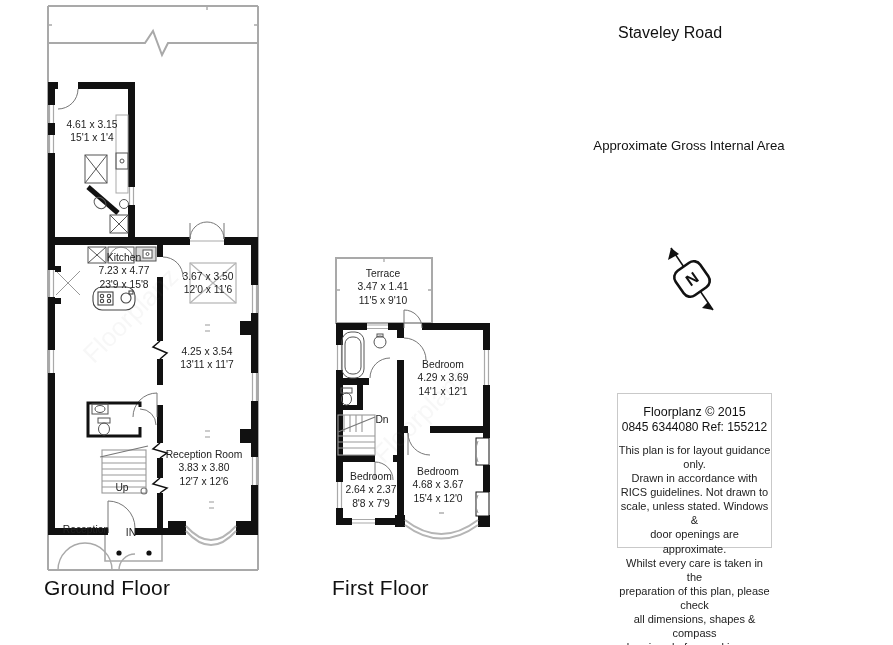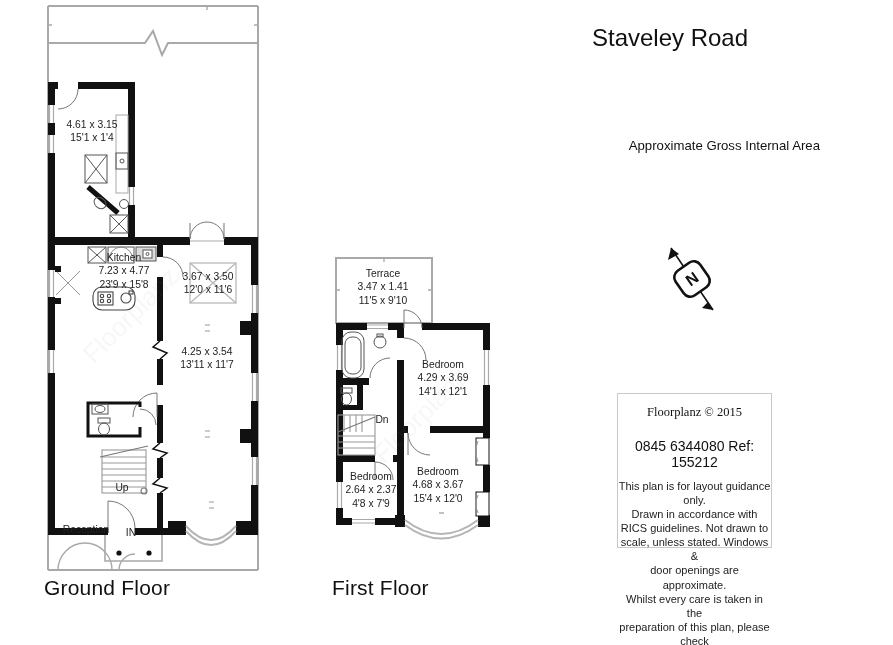--- a/index.html
+++ b/index.html
@@ -5,27 +5,27 @@
   html,body{margin:0;padding:0;background:#ffffff;}
   #stage{position:relative;width:893px;height:645px;background:#fff;overflow:hidden;
          font-family:"Liberation Sans", sans-serif;color:#1a1a1a;}
   svg{position:absolute;overflow:visible;}
   .rl{position:absolute;transform:translate(-50%,-50%);text-align:center;
       font-size:10.3px;line-height:1.3;color:#222;white-space:nowrap;}
   .rl span{display:block;}
   .small-note{position:absolute;transform:translate(-50%,-50%);font-size:10.3px;color:#222;}
   .floor-label{position:absolute;font-size:21px;color:#111;letter-spacing:.2px;}
   .page-title{position:absolute;left:565px;top:24px;width:210px;text-align:center;
-      font-size:24px;color:#111;}
-  .area-block{position:absolute;left:558px;top:137px;width:262px;text-align:right;
+      font-size:16px;color:#111;}
+  .area-block{position:absolute;left:558px;top:137px;width:262px;text-align:center;
       font-size:13.2px;line-height:1.35;color:#111;}
   .info-box{position:absolute;left:617px;top:393px;width:153px;height:153px;
       border:1.5px solid #c9c9c9;text-align:center;background:#fff;}
-  .info-box .co{margin-top:11px;font-size:12.5px;color:#111;font-family:Liberation Serif, serif;}
-  .info-box .ph{margin-top:18px;font-size:14px;color:#111;}
+  .info-box .co{margin-top:11px;font-size:12.5px;color:#111;}
+  .info-box .ph{margin-top:1px;font-size:12px;color:#111;}
   .info-box .disclaimer{margin-top:9px;font-size:11px;line-height:1.28;color:#222;
       white-space:pre-line;text-align:center;}
   .wm{position:absolute;font-size:26px;color:rgba(120,120,120,0.06);
       transform:rotate(-45deg);pointer-events:none;}
 </style>
 </head>
 <body>
 
 <div id="stage">
 
@@ -284,39 +284,44 @@
     <span>23'9 x 15'8</span>
   </div>
   <div class="rl" style="left:208px;top:283px">
     <span>3.67 x 3.50</span>
     <span>12'0 x 11'6</span>
   </div>
   <div class="rl" style="left:207px;top:358px">
     <span>4.25 x 3.54</span>
     <span>13'11 x 11'7</span>
   </div>
+  <div class="rl" style="left:204px;top:468px">
+    <span>Reception Room</span>
+    <span>3.83 x 3.80</span>
+    <span>12'7 x 12'6</span>
+  </div>
   <div class="small-note" style="left:122px;top:487px">Up</div>
   <div class="small-note" style="left:86px;top:529px">Reception</div>
   <div class="small-note" style="left:131px;top:532px">IN</div>
   <div class="floor-label" style="left:44px;top:576px">Ground Floor</div>
 
   <div class="rl" style="left:383px;top:287px">
     <span>Terrace</span>
     <span>3.47 x 1.41</span>
     <span>11'5 x 9'10</span>
   </div>
   <div class="rl" style="left:443px;top:378px">
     <span>Bedroom</span>
     <span>4.29 x 3.69</span>
     <span>14'1 x 12'1</span>
   </div>
   <div class="rl" style="left:371px;top:490px">
     <span>Bedroom</span>
     <span>2.64 x 2.37</span>
-    <span>4'8 x 7'9</span>
+    <span>8'8 x 7'9</span>
   </div>
   <div class="rl" style="left:438px;top:485px">
     <span>Bedroom</span>
     <span>4.68 x 3.67</span>
     <span>15'4 x 12'0</span>
   </div>
   <div class="small-note" style="left:382px;top:419px">Dn</div>
   <div class="floor-label" style="left:332px;top:576px">First Floor</div>
 
   <div class="page-title">Staveley Road</div>

